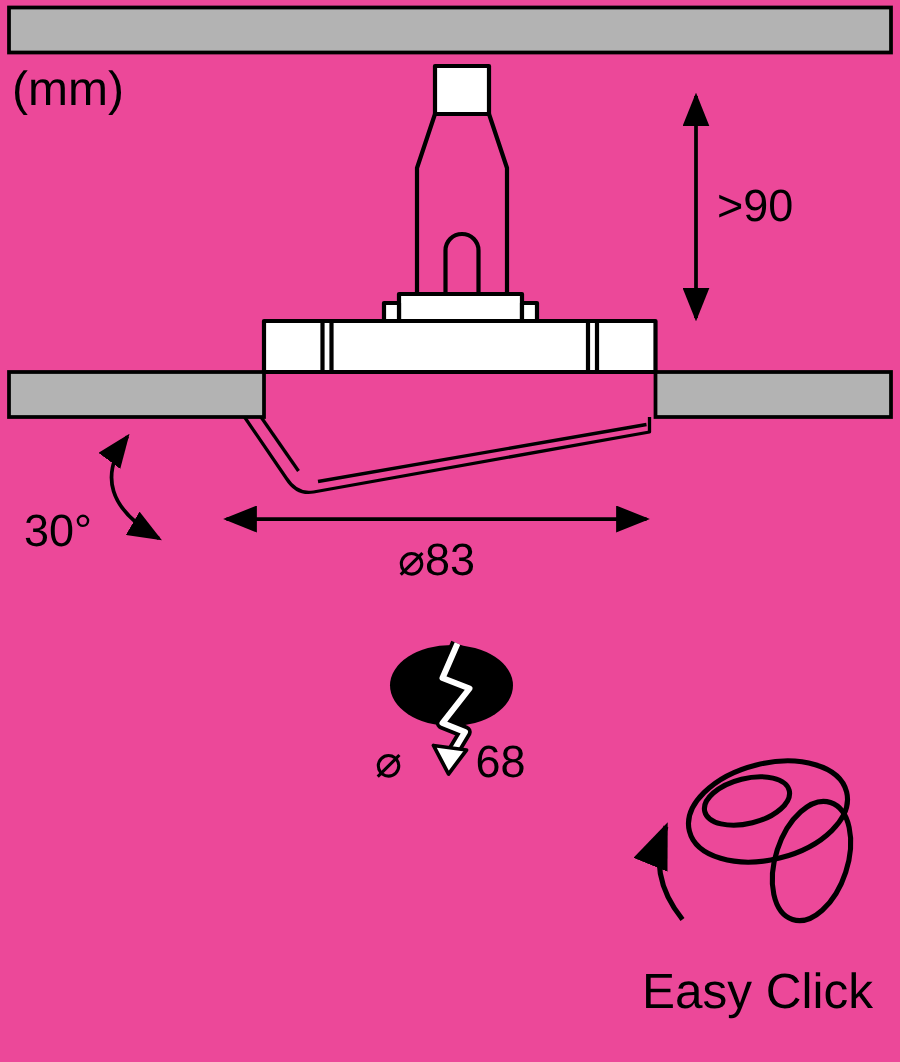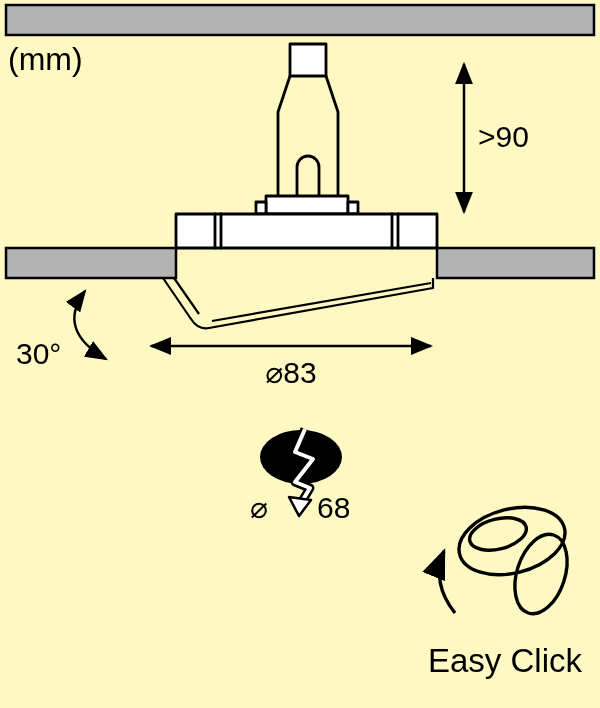--- a/index.html
+++ b/index.html
@@ -1,16 +1,16 @@
 <!DOCTYPE html>
 <html><head>
 <meta charset="utf-8">
 <style>
   html,body{margin:0;padding:0;background:#fff;}
-  .page{position:relative;width:600px;height:708px;background:#fef9c3;overflow:hidden;}
+  .page{position:relative;width:600px;height:708px;background:#ec4899;overflow:hidden;}
   svg text{font-family:"Liberation Sans","DejaVu Sans",sans-serif;fill:#000;}
   .ln{fill:none;stroke:#000;stroke-width:2.8;stroke-linejoin:round;stroke-linecap:round;}
   .thin{fill:none;stroke:#000;stroke-width:2.2;stroke-linejoin:round;}
   .slab{stroke:#000;stroke-width:2.5;}
   .dim{fill:none;stroke:#000;stroke-width:2.5;}
   .coil{fill:none;stroke:#000;stroke-width:3.4;}
   .zz-outer{fill:none;stroke:#000;stroke-width:9;stroke-linejoin:round;}
   .zz-inner{fill:none;stroke:#fff;stroke-width:4;stroke-linejoin:round;}
 </style>
 </head>

